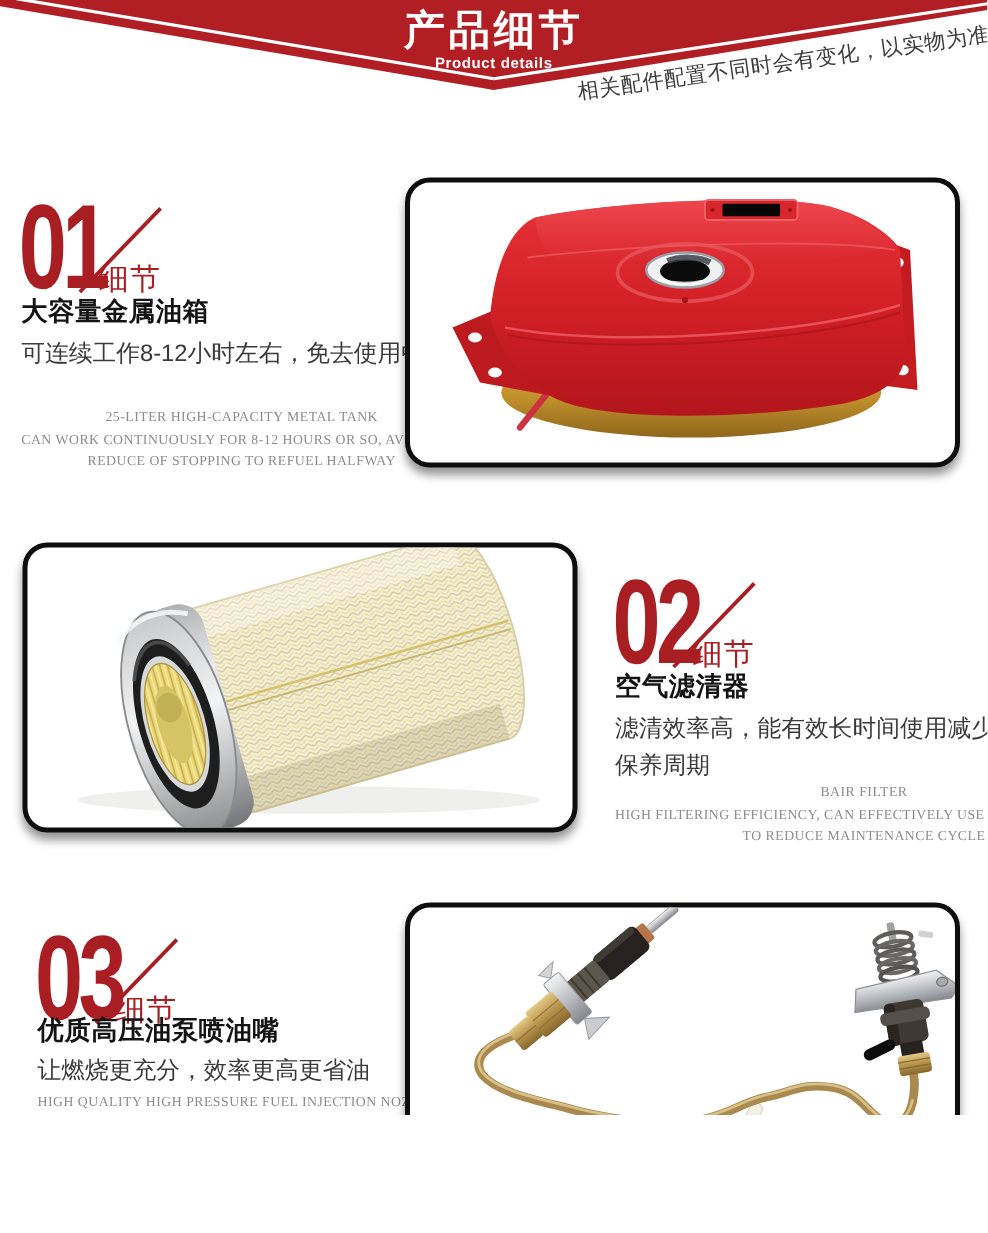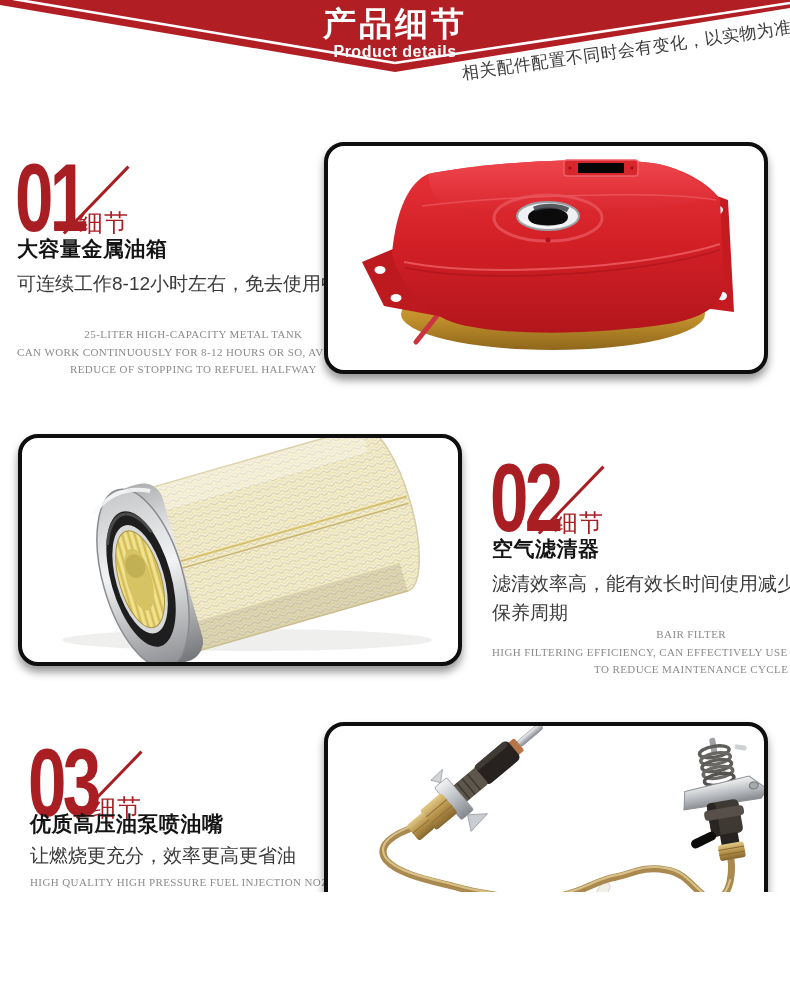--- a/index.html
+++ b/index.html
@@ -3,21 +3,21 @@
 <meta charset="utf-8">
 <style>
   html,body{margin:0;padding:0;background:#ffffff;}
   .page{position:relative;width:790px;height:892px;background:#fff;overflow:hidden;
         font-family:"Liberation Sans",sans-serif;}
 
   
   .banner-svg{position:absolute;left:0;top:0;display:block;}
   .hdr{position:absolute;left:0;top:6px;width:790px;text-align:center;color:#fff;}
   .hdr-title{font-size:33px;font-weight:bold;letter-spacing:3px;line-height:36px;}
-  .hdr-sub{font-size:16px;font-weight:bold;letter-spacing:.5px;margin-top:1px;text-align:center;}
+  .hdr-sub{font-size:12px;font-weight:bold;letter-spacing:.5px;margin-top:1px;text-align:center;}
   .disclaimer{position:absolute;left:462px;top:62px;font-size:17px;color:#3b3b3b;
               white-space:nowrap;transform:rotate(-8deg);transform-origin:0 50%;
               letter-spacing:.5px;}
 
   
   .feature-text{position:absolute;width:340px;height:230px;}
   .num-wrap{position:absolute;left:0;top:0;width:170px;height:92px;}
   .num{display:inline-block;font-size:96px;font-weight:bold;line-height:86px;
        letter-spacing:-5px;color:#a81e23;transform:scaleX(.72);transform-origin:0 0;}
   .slash{position:absolute;left:49px;top:77px;width:93px;height:3.4px;background:#a81e23;

